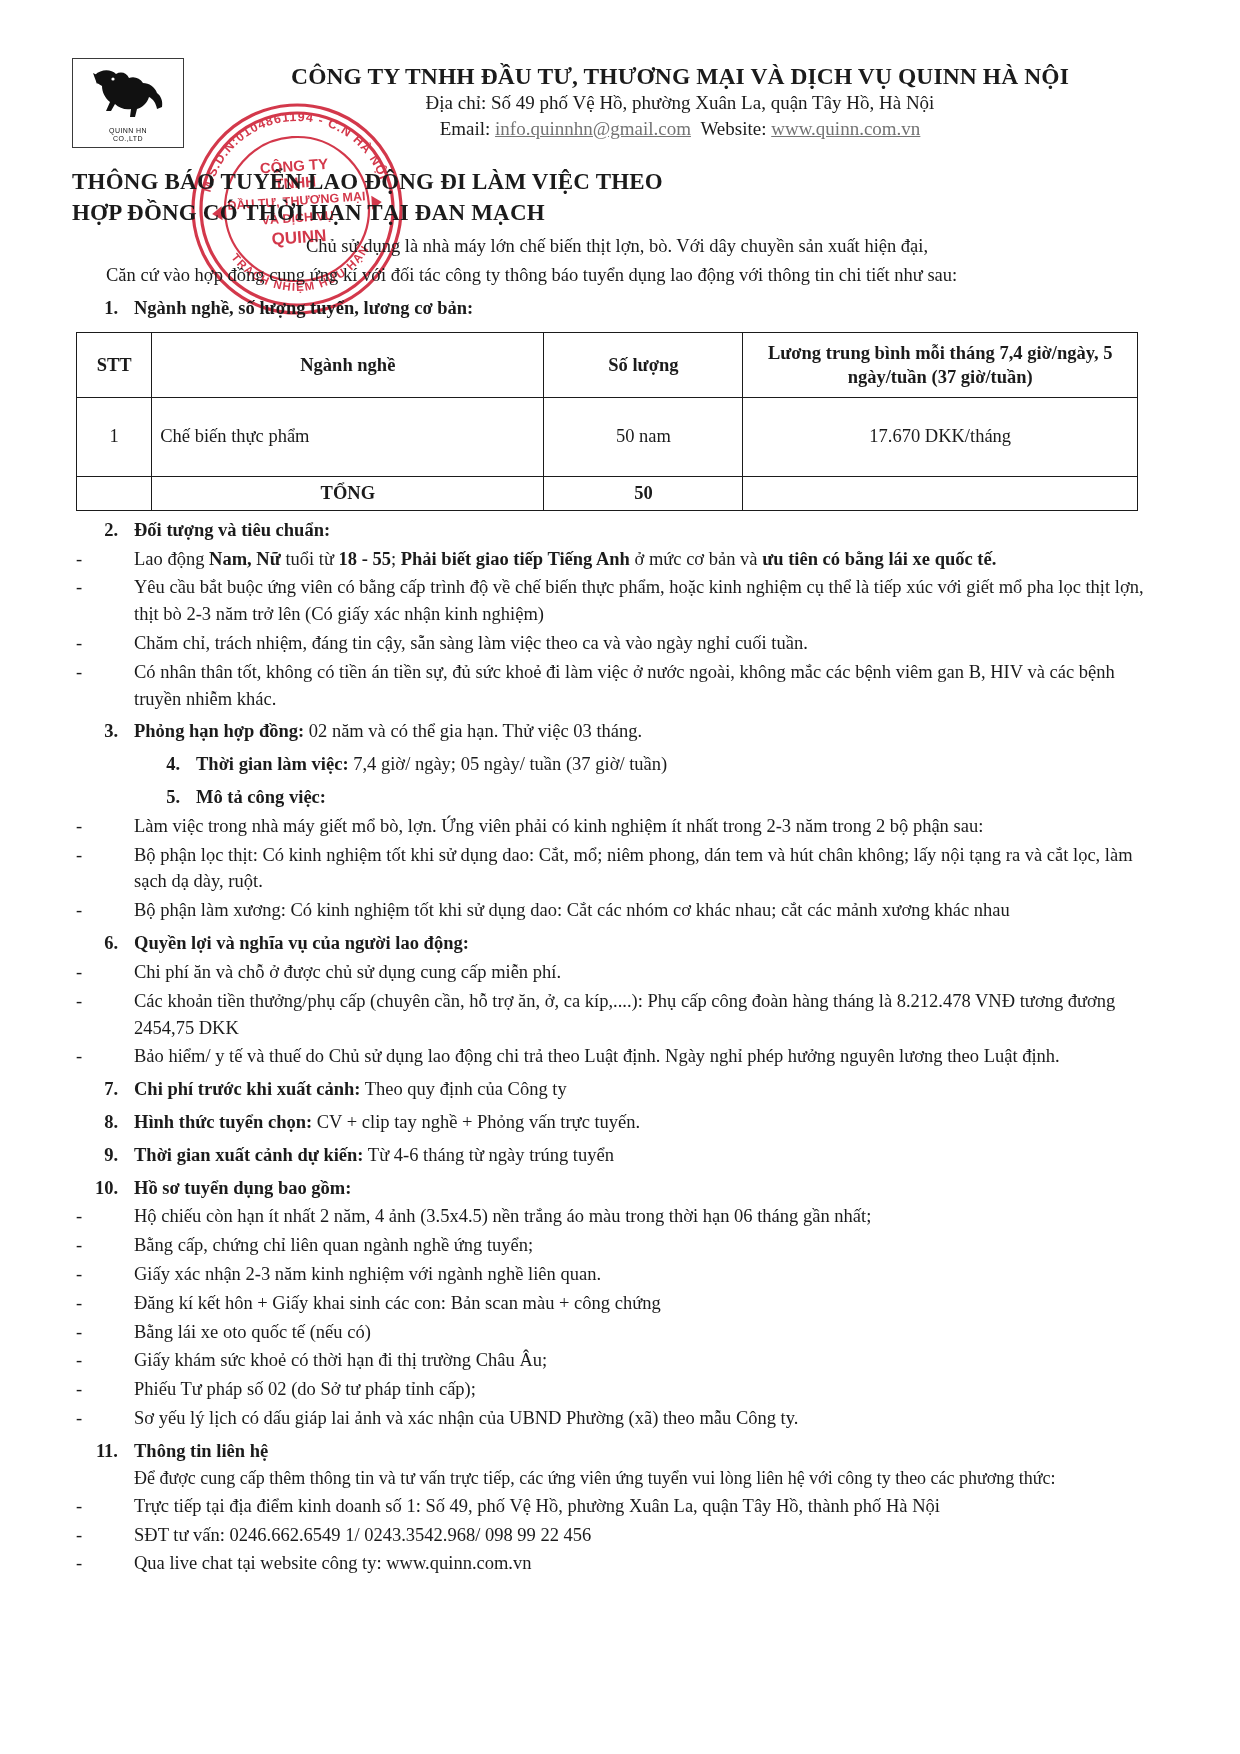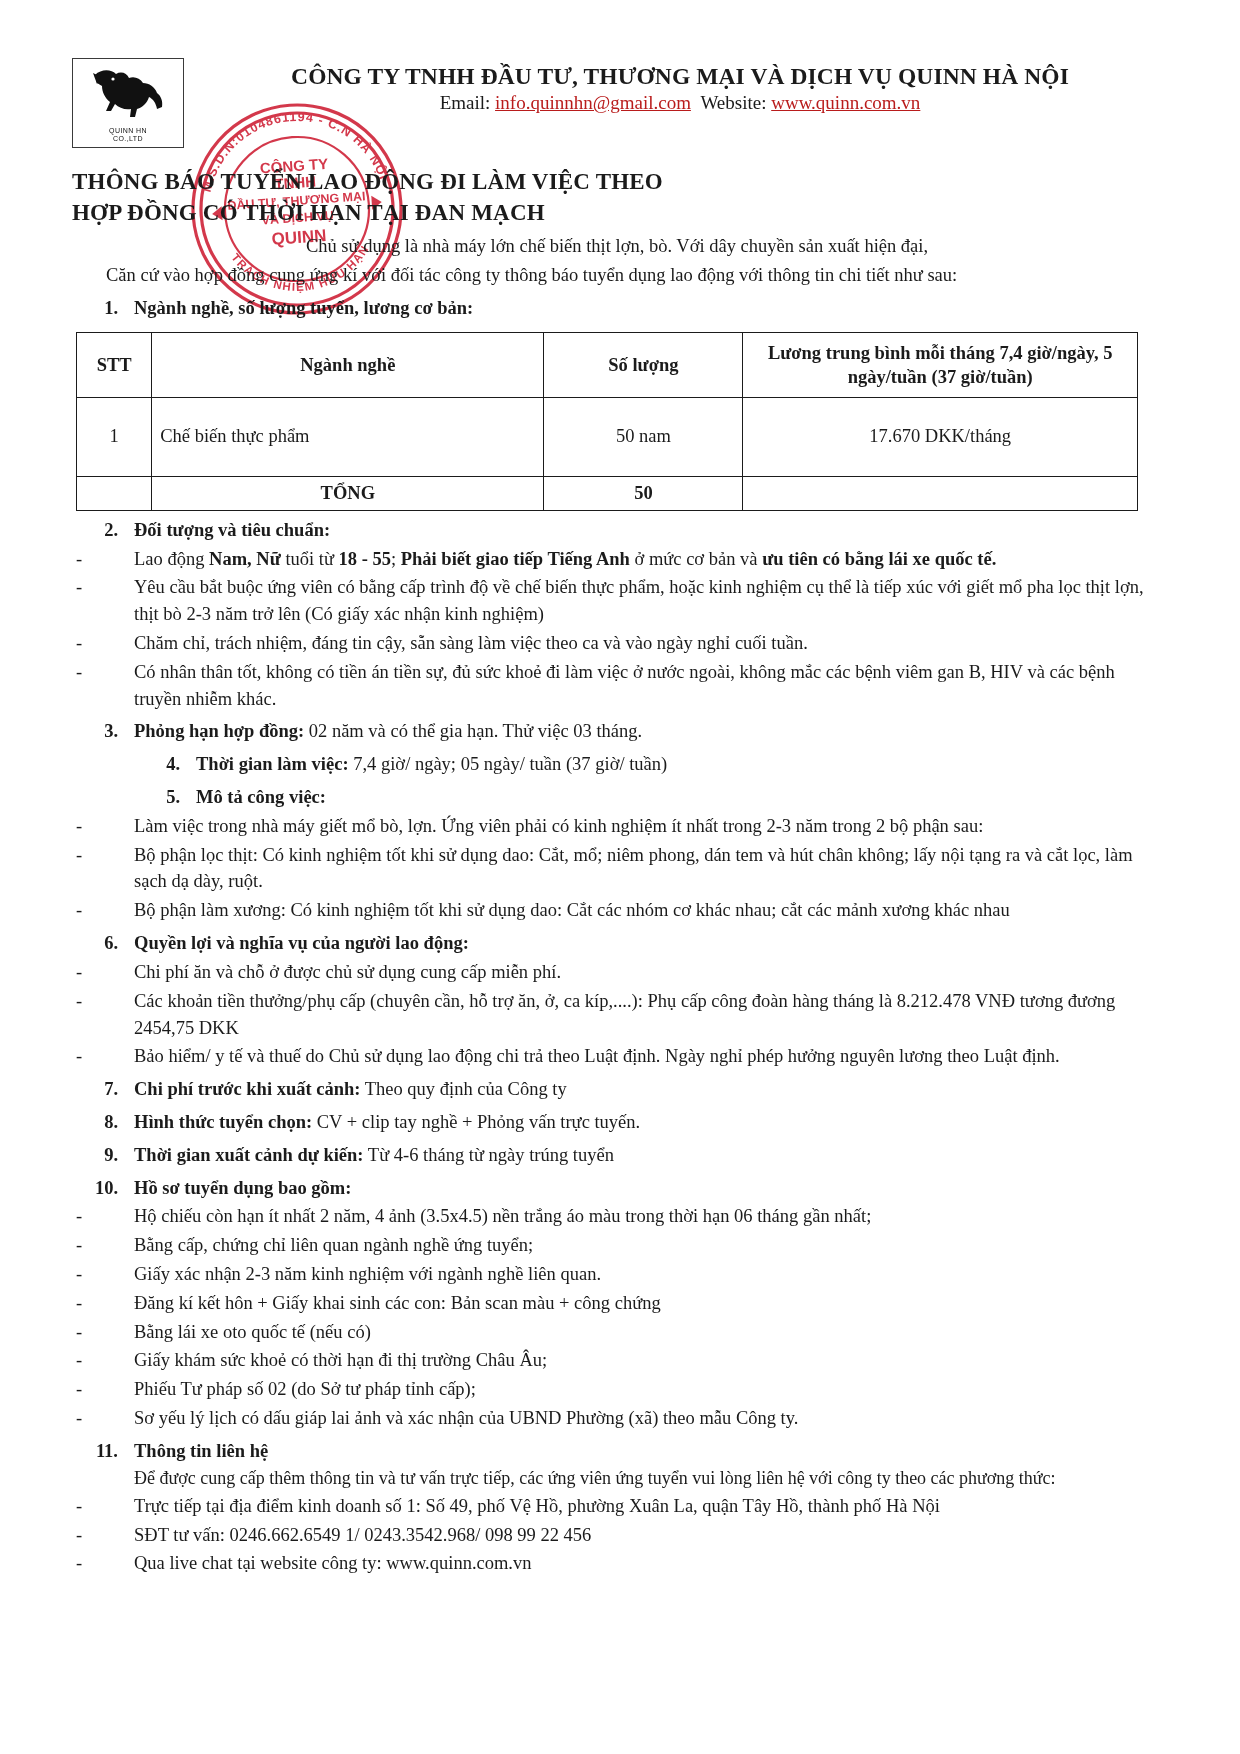--- a/index.html
+++ b/index.html
@@ -74,21 +74,21 @@
     font-size: 23.5px;
     font-weight: bold;
     letter-spacing: .1px;
     line-height: 1.2;
   }
   .company-addr, .company-contact {
     font-size: 19px;
     line-height: 1.35;
   }
   .company-contact a, .link-like {
-    color: #b91c1c;
+    color: #737373;
   }
 
   
   .title {
     text-align: left;
     font-size: 23px;
     font-weight: bold;
     line-height: 1.35;
     margin-top: 18px;
     letter-spacing: .2px;
@@ -232,20 +232,21 @@
             <path d="M10 10 C 16 4, 26 4, 31 9 C 36 6, 42 8, 44 13 C 49 11, 55 13, 58 18 C 64 18, 70 22, 72 28 C 76 31, 78 36, 77 42 L 72 44 C 71 38, 68 34, 64 32 C 62 38, 58 42, 52 44 L 50 52 L 45 52 L 46 44 C 40 45, 34 43, 30 39 L 26 46 L 21 46 L 25 37 C 20 33, 17 27, 17 21 L 12 18 Z"></path>
             <path d="M8 8 L 16 12 L 12 19 Z"></path>
             <circle cx="28" cy="14" r="1.6" fill="#fff"></circle>
           </g>
         </svg>
         <div class="logo-text">QUINN HN<br>CO.,LTD</div>
       </div>
 
       <div class="header-text">
         <div class="company-name">CÔNG TY TNHH ĐẦU TƯ, THƯƠNG MẠI VÀ DỊCH VỤ QUINN HÀ NỘI</div>
+        <div class="company-addr">Địa chỉ: Số 49 phố Vệ Hồ, phường Xuân La, quận Tây Hồ, Hà Nội</div>
         <div class="company-contact">
           <span>Email:</span>
           <a class="link-like" href="#">info.quinnhn@gmail.com</a>
           &nbsp;<span>Website:</span>
           <a class="link-like" href="#">www.quinn.com.vn</a>
         </div>
       </div>
     </div>
 
     <div class="title">

